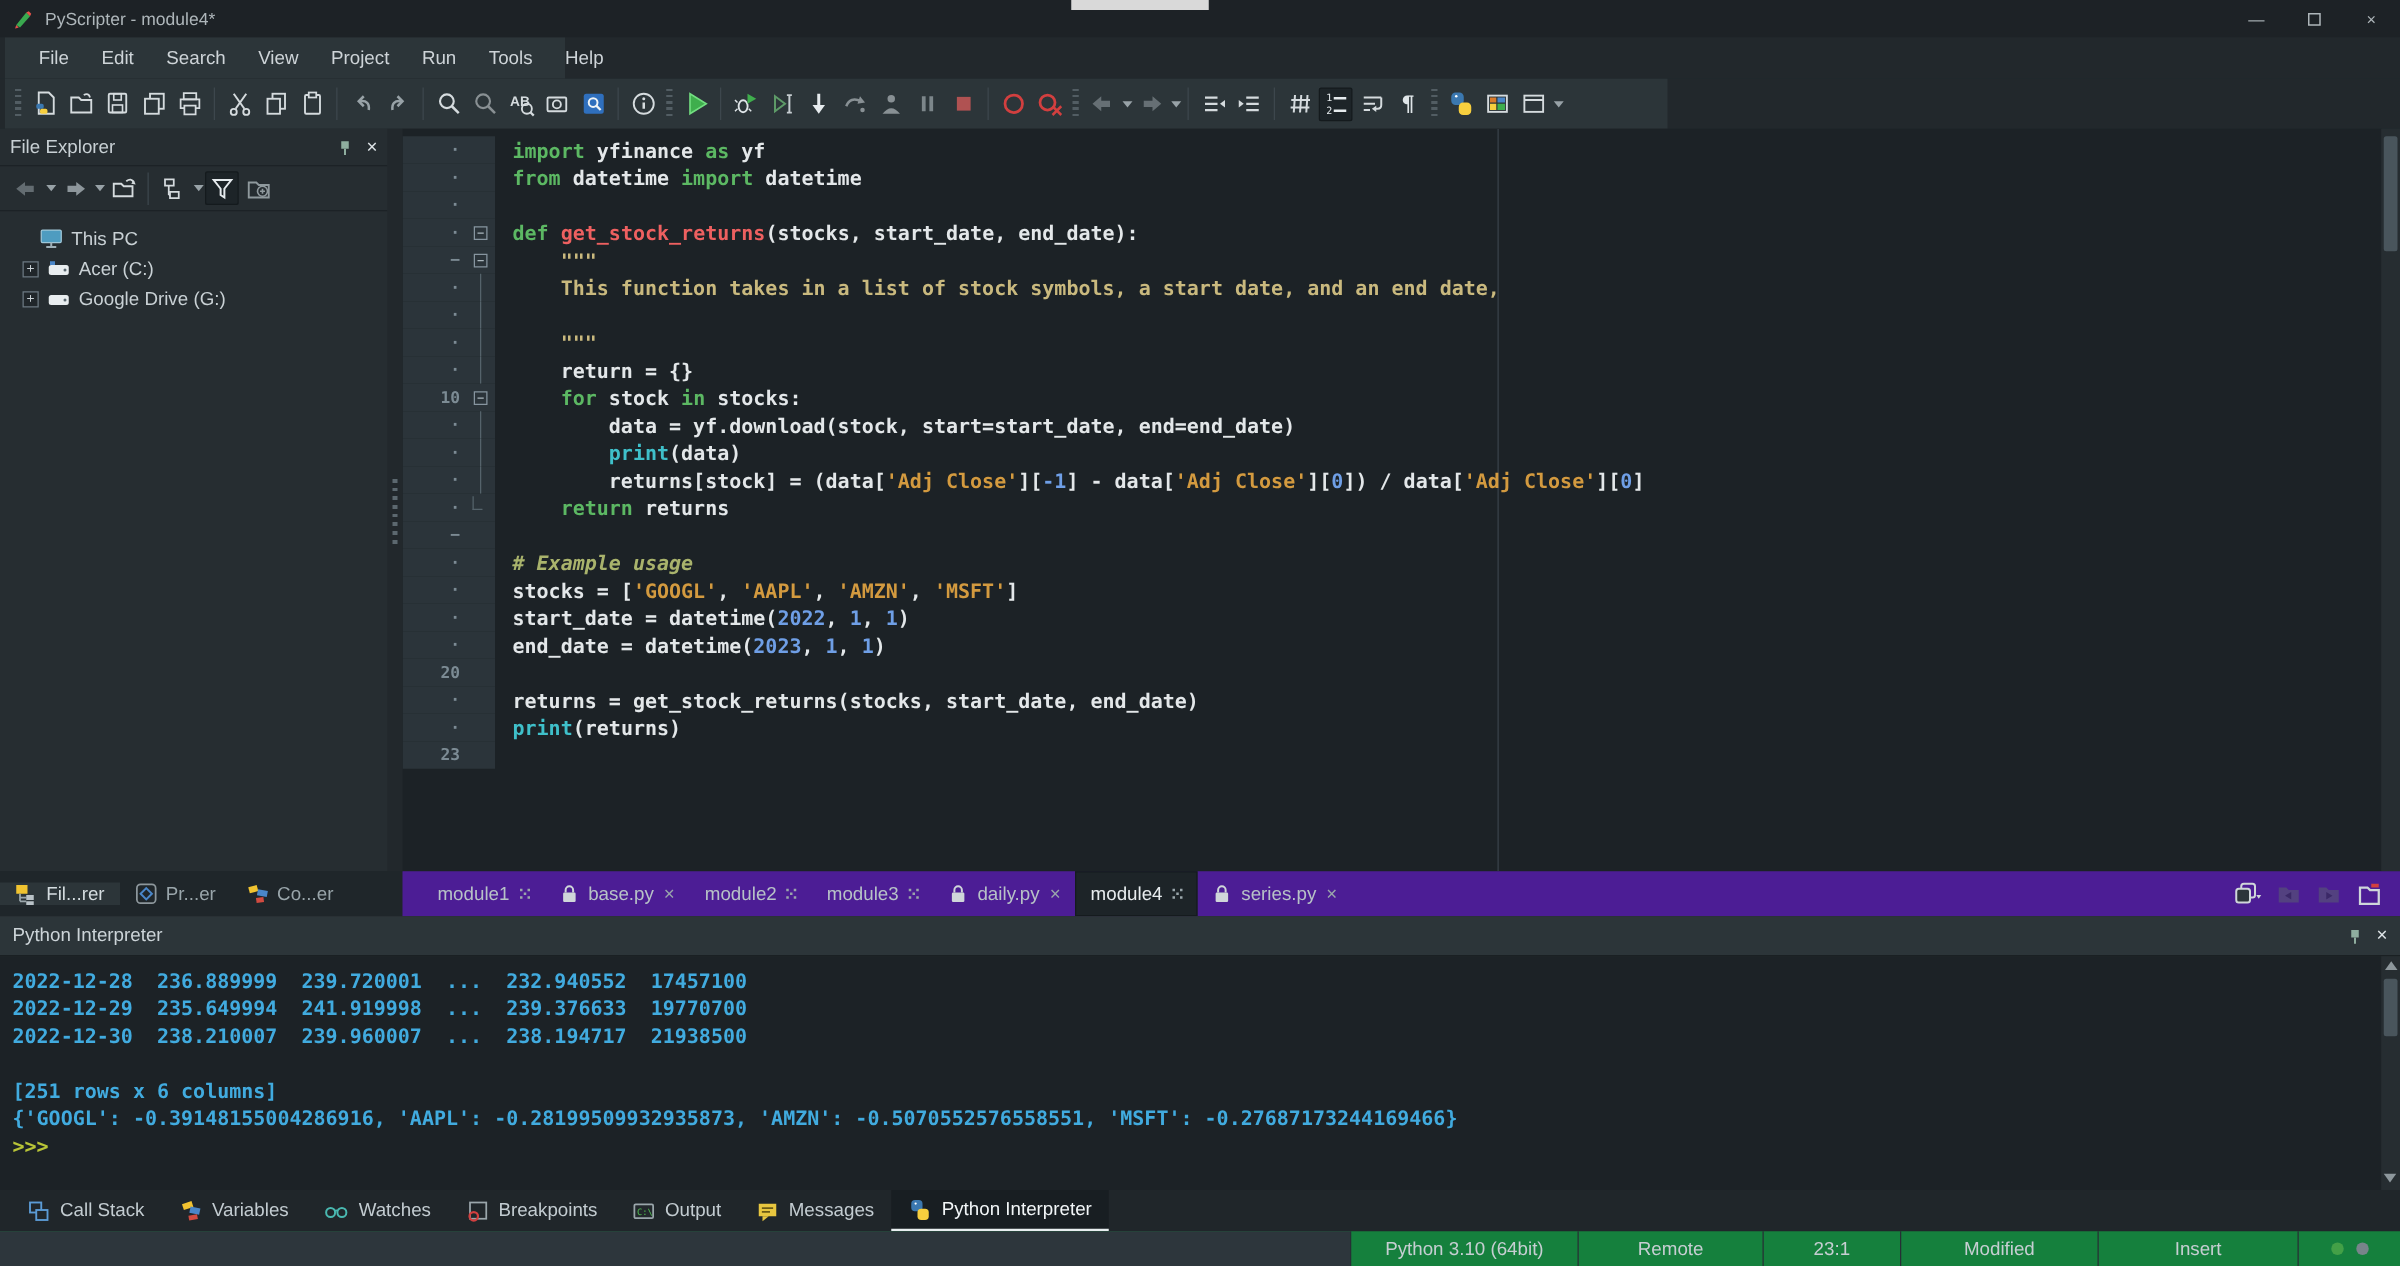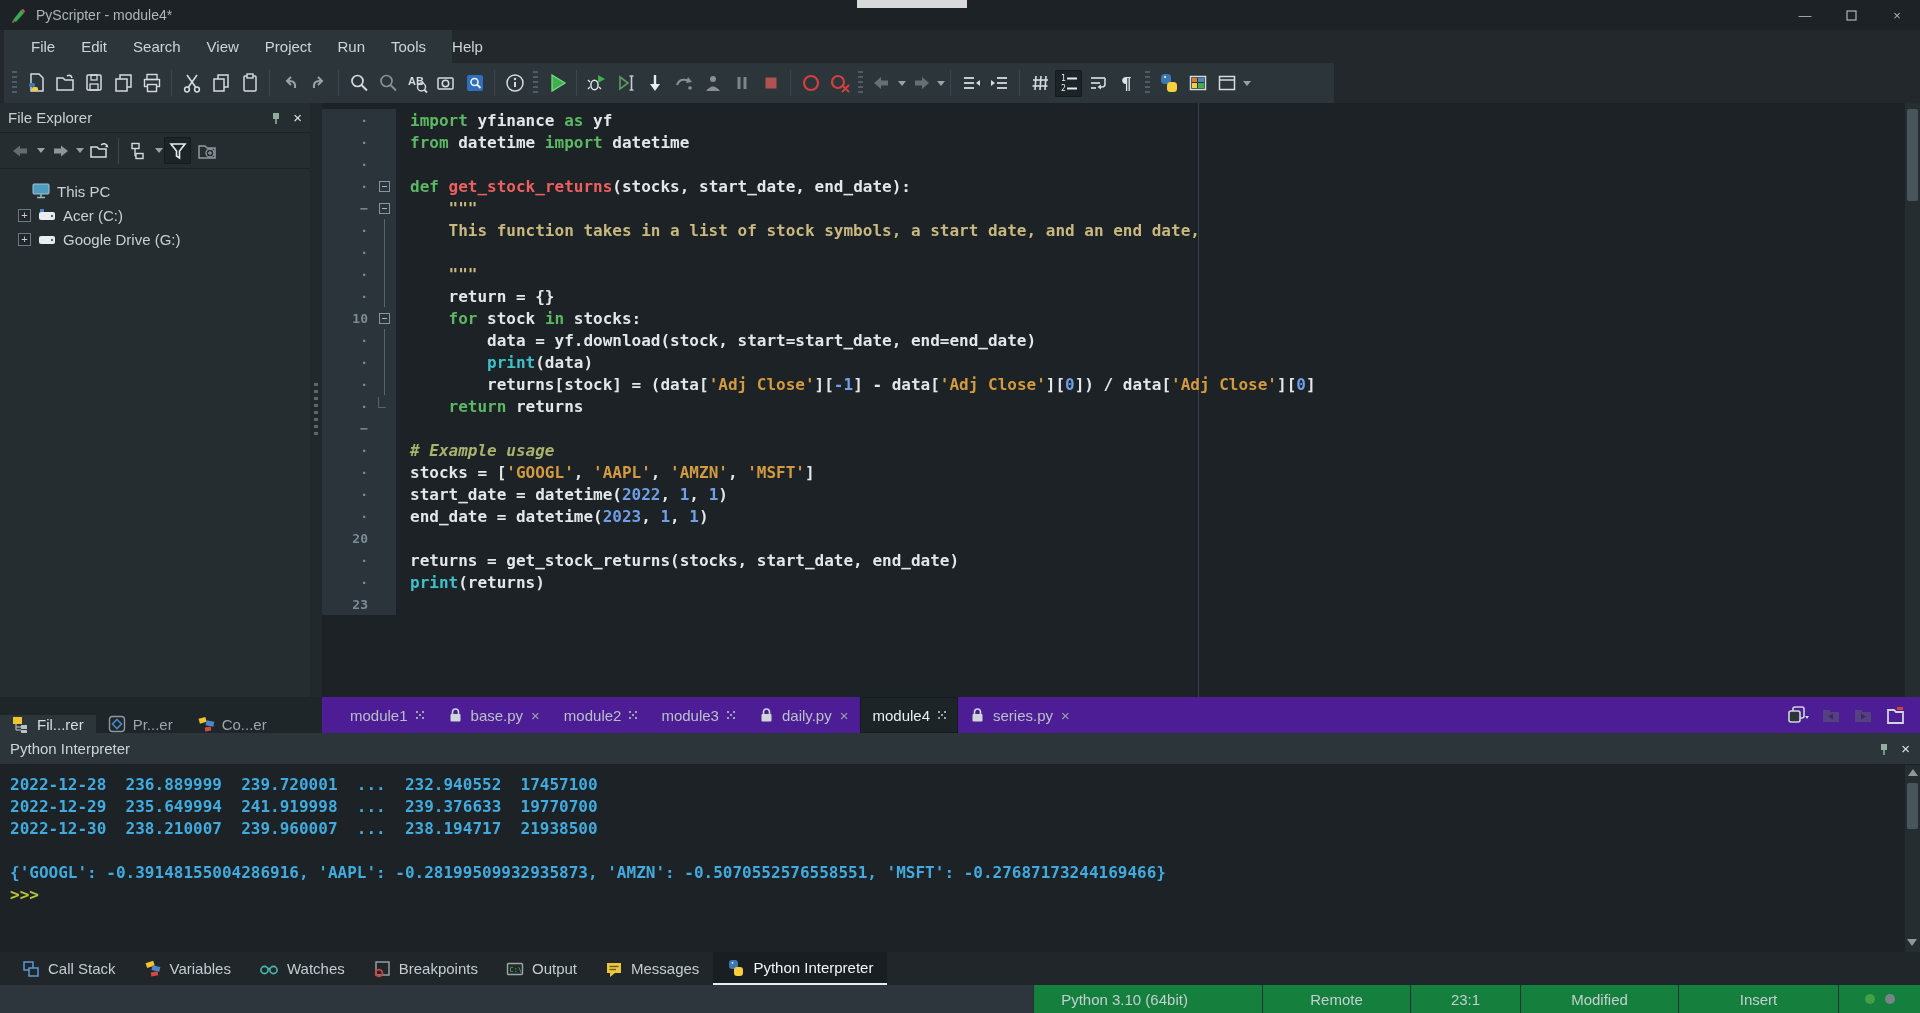--- a/index.html
+++ b/index.html
@@ -70,21 +70,21 @@
   .tk-ds{color:#c9b97e;font-weight:700}
   .tk-c{color:#a9b36c;font-style:italic}
   .tk-n{color:#6f9fe6}
   .tk-b{color:#3fc0ca}
   .tk-p{color:#e3e7e9}
 
   .vscroll{position:absolute;right:0;top:103px;width:15px;height:594px;background:#262d31;}
   .vthumb{position:absolute;left:2px;width:11px;border-radius:2px;background:#49555c;}
 
   
-  .lefttabs{position:absolute;left:0;top:697px;width:322px;height:36px;background:#1f262a;display:flex;align-items:flex-end;}
+  .lefttabs{position:absolute;left:0;top:697px;width:322px;height:36px;background:#1f262a;display:flex;align-items:center;}
   .ltab{display:flex;align-items:center;gap:7px;padding:0 12px;color:#9aa6ab;}
   .ltab.active{background:#2c3539;color:#d5dde0;}
   .edtabs{position:absolute;left:322px;top:697px;width:1598px;height:36px;background:#4c1d95;
           display:flex;align-items:center;padding-left:16px;}
   .etab{display:flex;align-items:center;gap:8px;padding:0 12px;height:36px;color:#b7c2c7;position:relative;}
   .etab.active{background:#1d2428;color:#e8edef;box-shadow:inset 0 0 0 1px #151b1e;}
   .etab.active::after{content:"";position:absolute;left:50%;transform:translateX(-50%);bottom:-4px;width:34px;height:3px;
           background:repeating-linear-gradient(to right,#6c7980 0 2px,transparent 2px 5px);}
   .closex{color:#9aa6ab;font-size:15px;line-height:15px;}
   .dotsx{width:8px;height:8px;position:relative;}
@@ -782,20 +782,21 @@
           <line x1="7" y1="8" x2="7" y2="13" stroke="#8fae9f" stroke-width="1.6"></line>
         </svg>
       </span>
     <span style="margin-left:10px;color:#dfe5e8;">×</span>
   </div>
   <div class="console" id="console">
       <div class="con-line">2022-12-28  236.889999  239.720001  ...  232.940552  17457100</div>
       <div class="con-line">2022-12-29  235.649994  241.919998  ...  239.376633  19770700</div>
       <div class="con-line">2022-12-30  238.210007  239.960007  ...  238.194717  21938500</div>
       <div class="con-line"></div>
+      <div class="con-line">[251 rows x 6 columns]</div>
       <div class="con-line">{'GOOGL': -0.39148155004286916, 'AAPL': -0.28199509932935873, 'AMZN': -0.5070552576558551, 'MSFT': -0.27687173244169466}</div>
       <div class="con-line prompt">&gt;&gt;&gt;</div>
     </div>
   <div class="con-scroll">
     <div class="arr up"></div>
     <div class="vthumb" style="top:18px;height:46px;position:absolute;left:2px;"></div>
     <div class="arr dn" style="position:absolute;bottom:2px;left:2px;"></div>
   </div>
 
   <div class="bottabs">
@@ -865,21 +866,21 @@
             <circle cx="5.5" cy="3.8" r="0.9" fill="#fff"></circle>
           </svg>
         </span>
       <span>Python Interpreter</span>
     </div>
   </div>
 
   <div class="statusbar">
     <div class="st-spacer"></div>
     <div class="st-cell" style="width:182px;">Python 3.10 (64bit)</div>
-    <div class="st-cell" style="width:148px;margin-left:47px;">Remote</div>
+    <div class="st-cell" style="width:148px;">Remote</div>
     <div class="st-cell" style="width:110px;">23:1</div>
     <div class="st-cell" style="width:158px;">Modified</div>
     <div class="st-cell" style="width:160px;">Insert</div>
     <div class="st-cell" style="width:82px;gap:10px;">
       <span class="lamp" style="background:#43a047;"></span>
       <span class="lamp" style="background:#78848a;"></span>
     </div>
   </div>
 
 </div>

